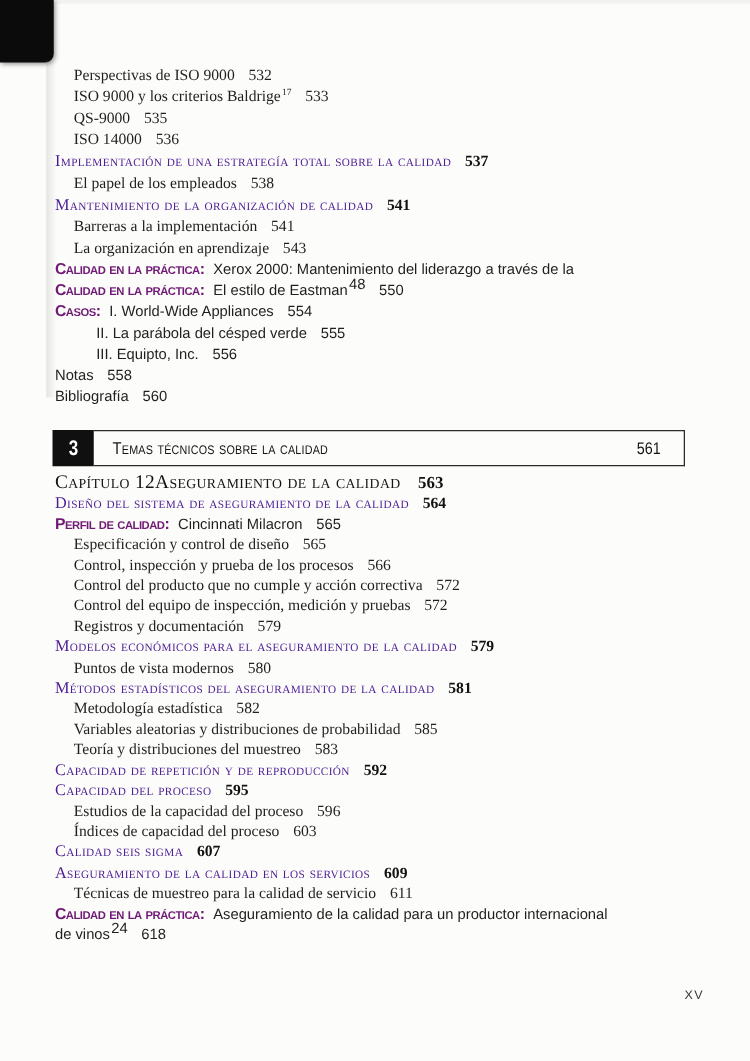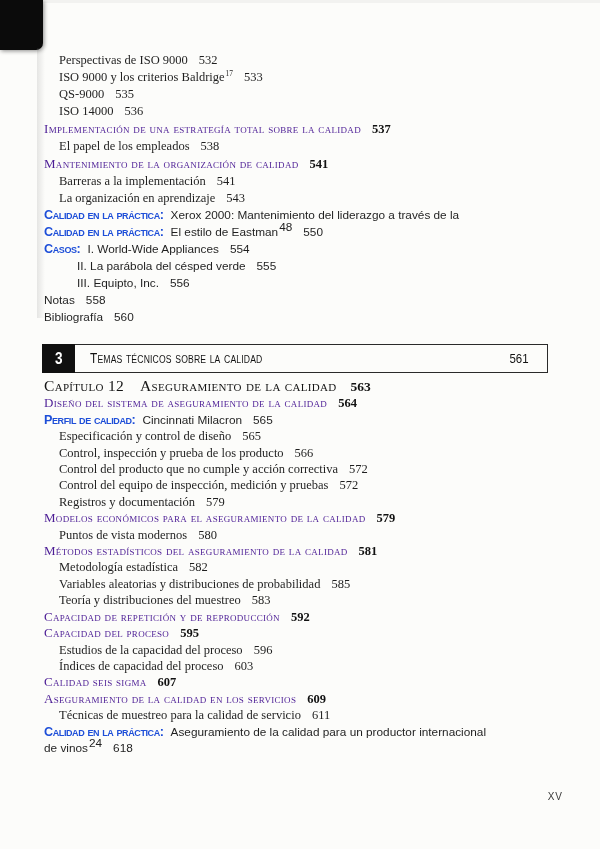--- a/index.html
+++ b/index.html
@@ -41,21 +41,21 @@
   }
   .page{margin-left:11px;}
   .page.bold{font-weight:bold;color:#111;font-family:Liberation Serif, serif;}
   sup{font-size:7.5px;vertical-align:super;line-height:0;margin-left:1px;}
   .plabel{
     font-family:"Liberation Sans", sans-serif;
     font-weight:700;
     font-variant:small-caps;
     letter-spacing:-0.4px;
     font-size:12.6px;
-    color:#1d4ed8;
+    color:#701a75;
     margin-right:7px;
   }
   
   .band{
     position:absolute;left:42px;top:344px;width:506px;height:29px;
     display:flex;align-items:stretch;
   }
   .band-num{
     width:33px;background:#101010;color:#fff;
     font-family:"Liberation Sans", sans-serif;font-weight:700;font-size:17px;
@@ -73,21 +73,21 @@
     font-variant:small-caps;font-size:13.8px;letter-spacing:0.2px;
     display:inline-block;transform:scaleX(0.86);transform-origin:0 50%;
   }
   .band-page{
     font-size:13.5px;
     display:inline-block;transform:scaleX(0.85);transform-origin:100% 50%;
   }
   
   .chapter-line{font-size:15.5px;line-height:22px;white-space:nowrap;color:#141414;}
   .chapter-label,.chapter-title{font-variant:small-caps;letter-spacing:0.3px;}
-  .chapter-label{margin-right:16px;}
+  .chapter-label{}
   .chapter-line .page{margin-left:14px;font-weight:bold;font-size:13.5px;}
   .folio{
     position:absolute;right:37px;top:791px;
     font-family:"Liberation Sans", sans-serif;
     font-size:10px;letter-spacing:1px;color:#3a3a3a;
   }
 </style>
 </head>
 <body>
 
@@ -125,21 +125,21 @@
 </div>
 
 <div class="content contentB">
   <div class="line chapter-line">
     <span class="chapter-label">Capítulo 12</span><span class="chapter-title">Aseguramiento de la calidad</span><span class="page bold">563</span>
   </div>
   <div>
       <div class="line section-line"><span class="txt">Diseño del sistema de aseguramiento de la calidad</span><span class="page bold">564</span></div>
       <div class="line practice"><span class="plabel">Perfil de calidad:</span><span class="txt sans">Cincinnati Milacron</span><span class="page sans">565</span></div>
       <div class="line sub"><span class="txt">Especificación y control de diseño</span><span class="page">565</span></div>
-      <div class="line sub"><span class="txt">Control, inspección y prueba de los producto</span><span class="page">566</span></div>
+      <div class="line sub"><span class="txt">Control, inspección y prueba de los procesos</span><span class="page">566</span></div>
       <div class="line sub"><span class="txt">Control del producto que no cumple y acción correctiva</span><span class="page">572</span></div>
       <div class="line sub"><span class="txt">Control del equipo de inspección, medición y pruebas</span><span class="page">572</span></div>
       <div class="line sub"><span class="txt">Registros y documentación</span><span class="page">579</span></div>
       <div class="line section-line"><span class="txt">Modelos económicos para el aseguramiento de la calidad</span><span class="page bold">579</span></div>
       <div class="line sub"><span class="txt">Puntos de vista modernos</span><span class="page">580</span></div>
       <div class="line section-line"><span class="txt">Métodos estadísticos del aseguramiento de la calidad</span><span class="page bold">581</span></div>
       <div class="line sub"><span class="txt">Metodología estadística</span><span class="page">582</span></div>
       <div class="line sub"><span class="txt">Variables aleatorias y distribuciones de probabilidad</span><span class="page">585</span></div>
       <div class="line sub"><span class="txt">Teoría y distribuciones del muestreo</span><span class="page">583</span></div>
       <div class="line section-line"><span class="txt">Capacidad de repetición y de reproducción</span><span class="page bold">592</span></div>

